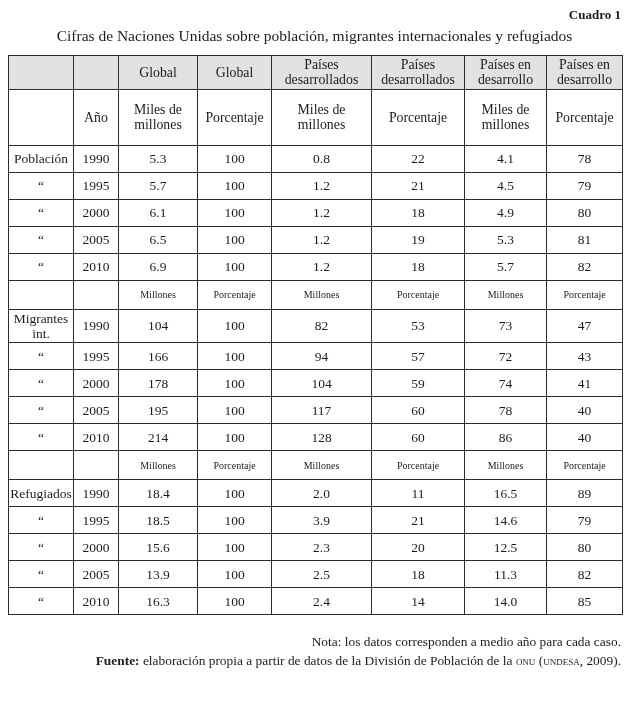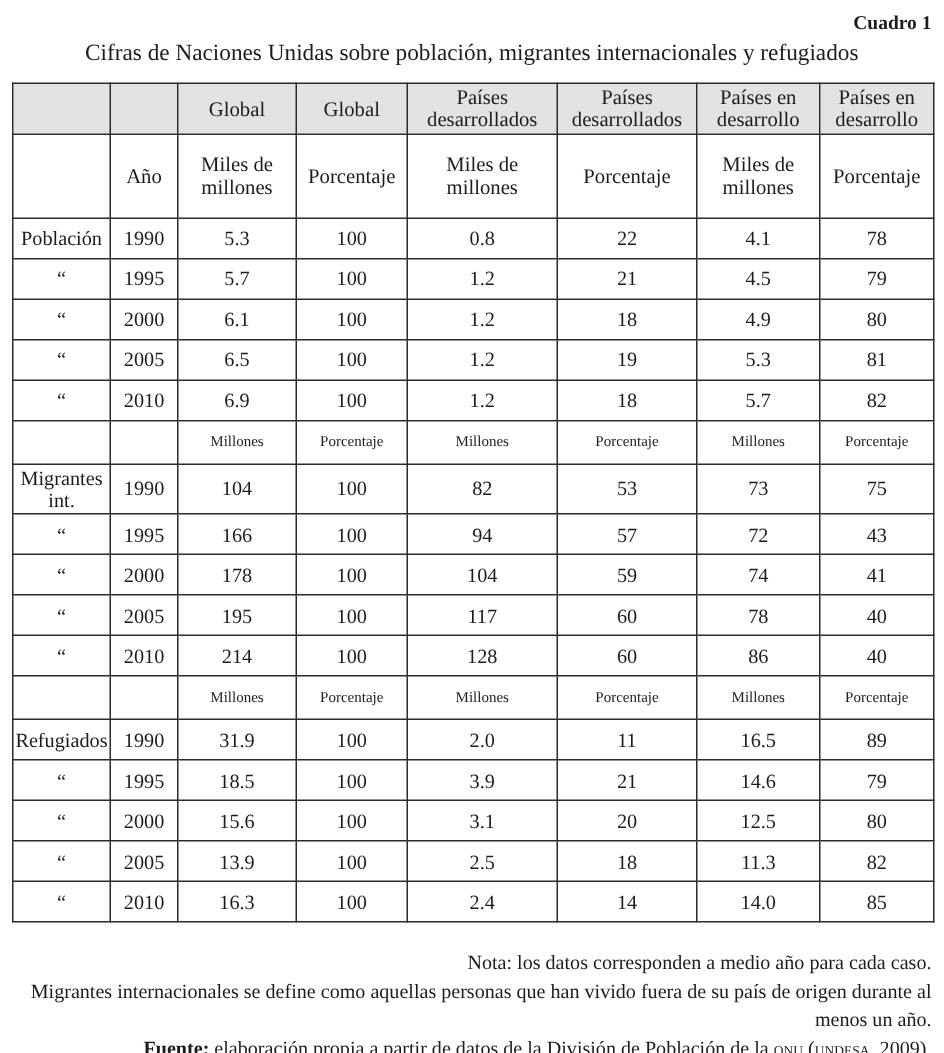--- a/index.html
+++ b/index.html
@@ -164,21 +164,21 @@
           <td>Porcentaje</td>
         </tr>
         <tr class="data">
           <td>Migrantes int.</td>
           <td>1990</td>
           <td>104</td>
           <td>100</td>
           <td>82</td>
           <td>53</td>
           <td>73</td>
-          <td>75</td>
+          <td>47</td>
         </tr>
         <tr class="data">
           <td>“</td>
           <td>1995</td>
           <td>166</td>
           <td>100</td>
           <td>94</td>
           <td>57</td>
           <td>72</td>
           <td>43</td>
@@ -219,21 +219,21 @@
           <td>Millones</td>
           <td>Porcentaje</td>
           <td>Millones</td>
           <td>Porcentaje</td>
           <td>Millones</td>
           <td>Porcentaje</td>
         </tr>
         <tr class="data">
           <td>Refugiados</td>
           <td>1990</td>
-          <td>31.9</td>
+          <td>18.4</td>
           <td>100</td>
           <td>2.0</td>
           <td>11</td>
           <td>16.5</td>
           <td>89</td>
         </tr>
         <tr class="data">
           <td>“</td>
           <td>1995</td>
           <td>18.5</td>
@@ -241,21 +241,21 @@
           <td>3.9</td>
           <td>21</td>
           <td>14.6</td>
           <td>79</td>
         </tr>
         <tr class="data">
           <td>“</td>
           <td>2000</td>
           <td>15.6</td>
           <td>100</td>
-          <td>3.1</td>
+          <td>2.3</td>
           <td>20</td>
           <td>12.5</td>
           <td>80</td>
         </tr>
         <tr class="data">
           <td>“</td>
           <td>2005</td>
           <td>13.9</td>
           <td>100</td>
           <td>2.5</td>
@@ -271,16 +271,15 @@
           <td>2.4</td>
           <td>14</td>
           <td>14.0</td>
           <td>85</td>
         </tr>
       </tbody>
   </table>
 
   <div class="notes">
     <p>Nota: los datos corresponden a medio año para cada caso.</p>
-    <p>Migrantes internacionales se define como aquellas personas que han vivido fuera de su país de origen durante al menos un año.</p>
     <p><span class="bold">Fuente:</span><span> elaboración propia a partir de datos de la División de Población de la </span><span class="sc">onu</span><span> (</span><span class="sc">undesa</span><span>, 2009).</span></p>
   </div>
 </div>
 
 </body></html>

